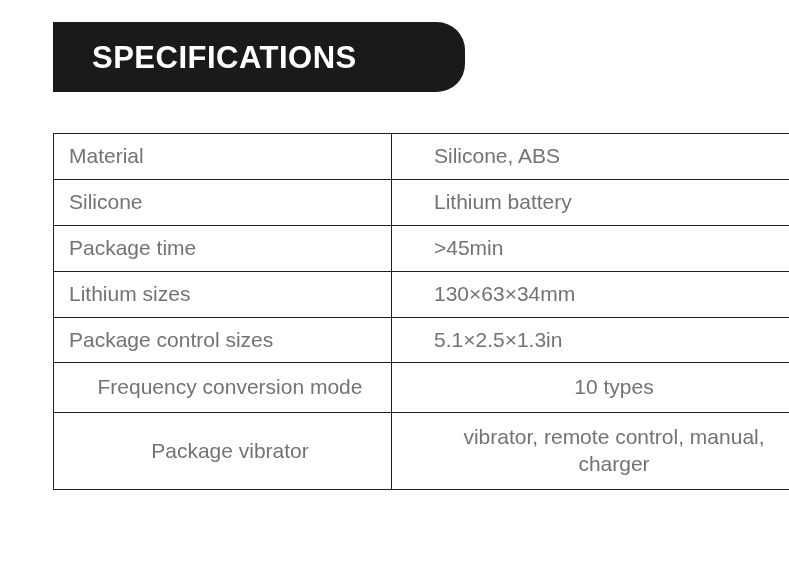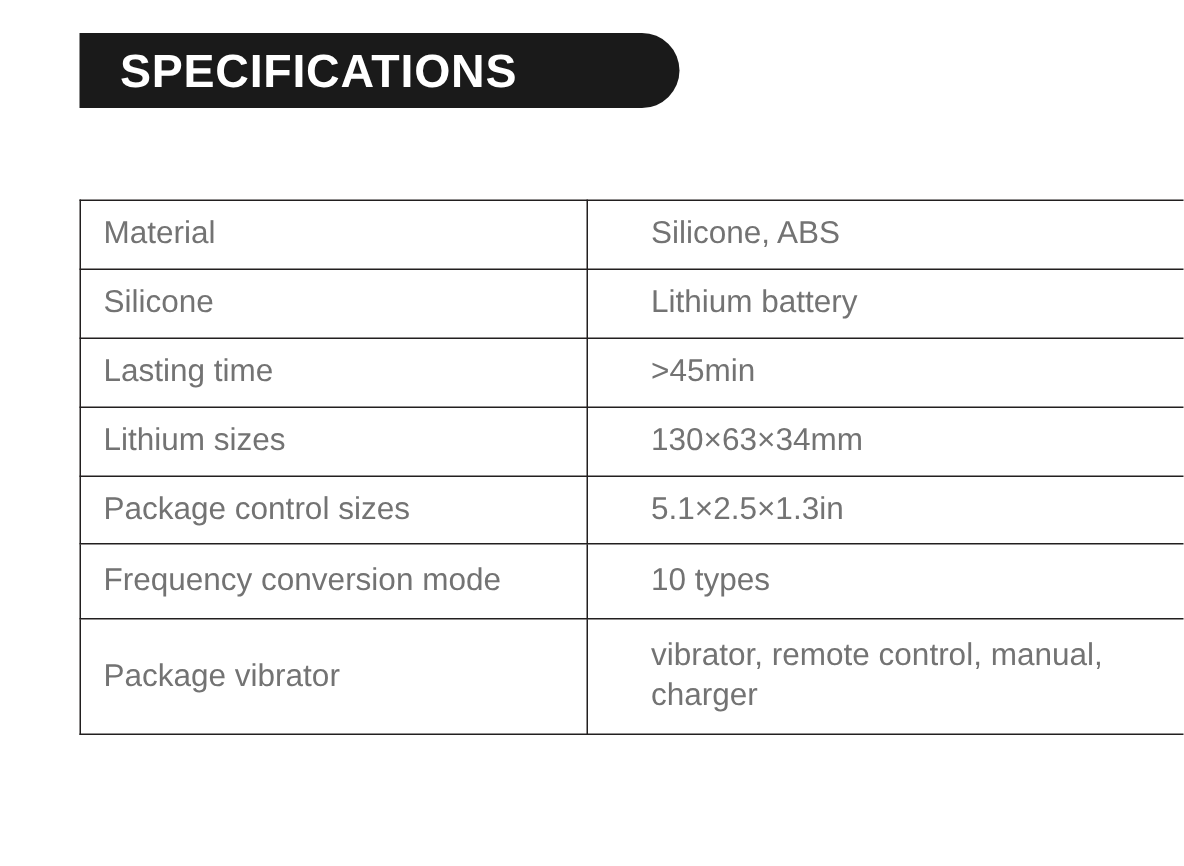--- a/index.html
+++ b/index.html
@@ -18,25 +18,26 @@
     position: relative;
     width: 789px;
     height: 577px;
     box-sizing: border-box;
   }
   .header-badge {
     position: absolute;
     left: 53px;
     top: 22px;
     width: 400px;
-    height: 50px;
+    height: 70px;
     background: #1a1a1a;
     border-radius: 0 28px 28px 0;
     display: flex;
     align-items: center;
+    padding-left: 12px;
   }
   .header-title {
     color: #ffffff;
     font-size: 31px;
     font-weight: bold;
     letter-spacing: 0.5px;
     padding-left: 27px;
     line-height: 1;
   }
   .spec-table {
@@ -58,20 +59,21 @@
   .spec-table td.label-cell {
     width: 322px;
   }
   .spec-table td.value-cell {
     width: 360px;
     padding-left: 42px;
   }
   .row-tall td {
     padding-top: 11px;
     padding-bottom: 11px;
+    text-align: center;
   }
 </style>
 </head>
 <body>
 
 <div class="page">
 
   <div class="header-badge">
     <div class="header-title">SPECIFICATIONS</div>
   </div>
@@ -80,21 +82,21 @@
     <tbody>
       <tr>
         <td class="label-cell">Material</td>
         <td class="value-cell">Silicone, ABS</td>
       </tr>
       <tr>
         <td class="label-cell">Silicone</td>
         <td class="value-cell">Lithium battery</td>
       </tr>
       <tr>
-        <td class="label-cell">Lasting time</td>
+        <td class="label-cell">Package time</td>
         <td class="value-cell">&gt;45min</td>
       </tr>
       <tr>
         <td class="label-cell">Lithium sizes</td>
         <td class="value-cell">130×63×34mm</td>
       </tr>
       <tr>
         <td class="label-cell">Package control sizes</td>
         <td class="value-cell">5.1×2.5×1.3in</td>
       </tr>

